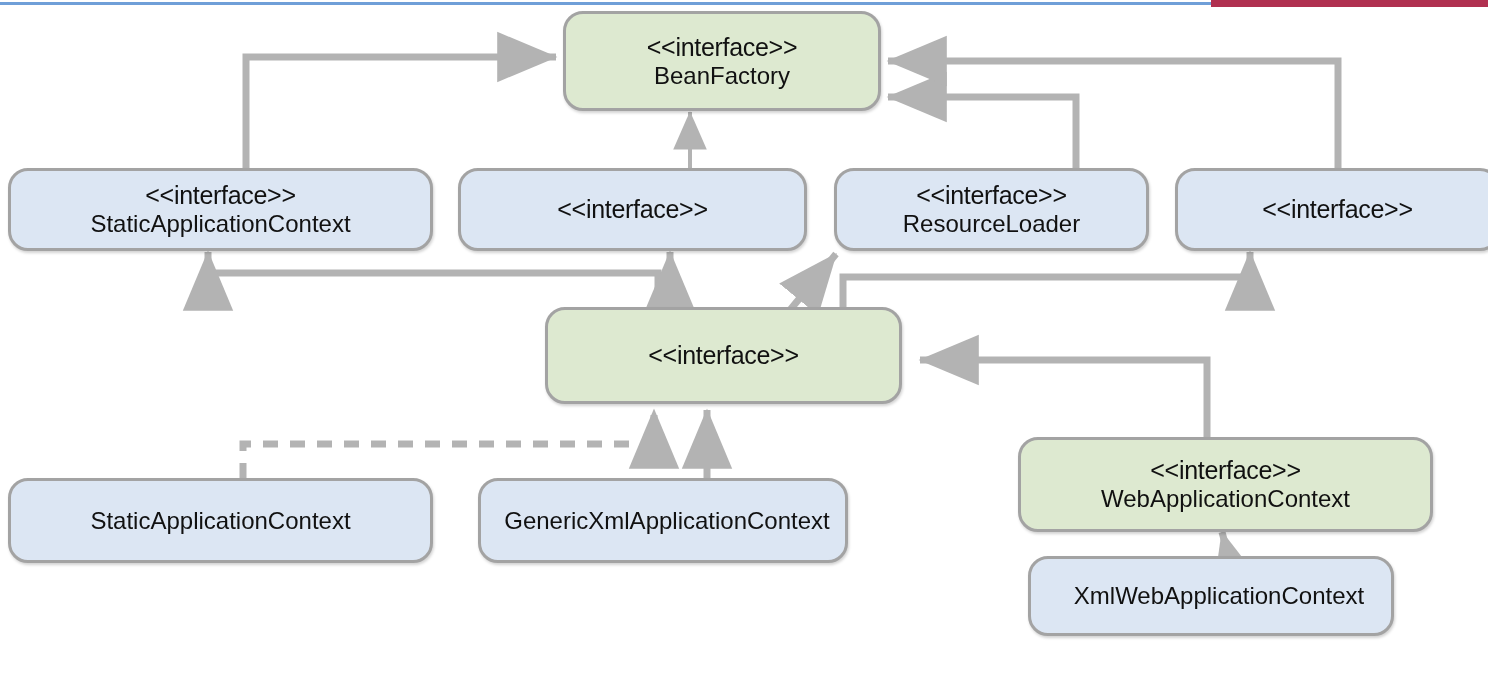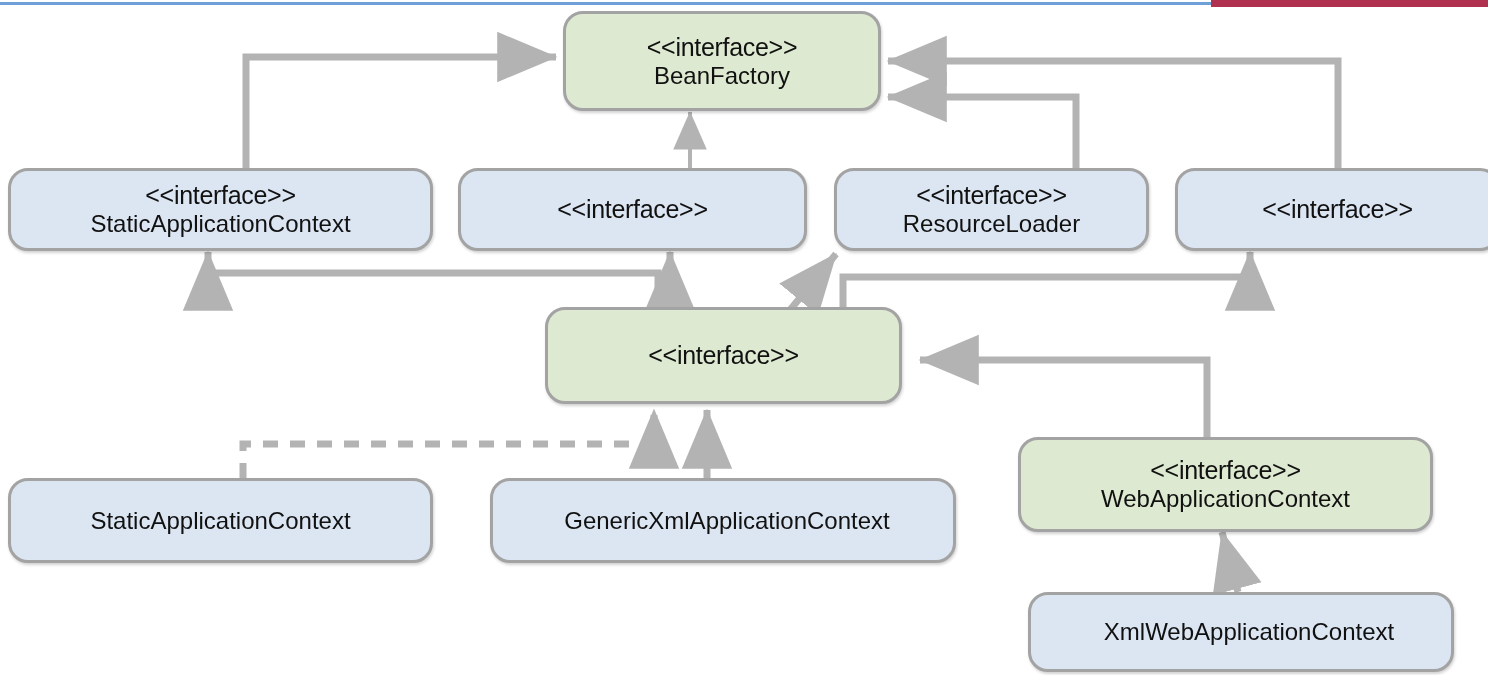--- a/index.html
+++ b/index.html
@@ -157,26 +157,26 @@
   </div>
 
   <div class="node klass" style="left:1175px; top:168px; width:325px; height:83px;">
     <span class="stereotype">&lt;&lt;interface&gt;&gt;</span>
   </div>
 
   <div class="node klass single" style="left:8px; top:478px; width:425px; height:85px;">
     <span class="nodename">StaticApplicationContext</span>
   </div>
 
-  <div class="node klass single" style="left:490px; top:478px; width:466px; height:85px;padding-left:8px;">
+  <div class="node klass single" style="left:478px; top:478px; width:370px; height:85px;padding-left:8px;">
     <span class="nodename">GenericXmlApplicationContext</span>
   </div>
 
   <div class="node iface" style="left:1018px; top:437px; width:415px; height:95px;">
     <span class="stereotype">&lt;&lt;interface&gt;&gt;</span>
     <span class="nodename">WebApplicationContext</span>
   </div>
 
-  <div class="node klass single" style="left:1028px; top:592px; width:426px; height:80px;padding-left:16px;">
+  <div class="node klass single" style="left:1028px; top:556px; width:366px; height:80px;padding-left:16px;">
     <span class="nodename">XmlWebApplicationContext</span>
   </div>
 
 </div>
 
 </body></html>

